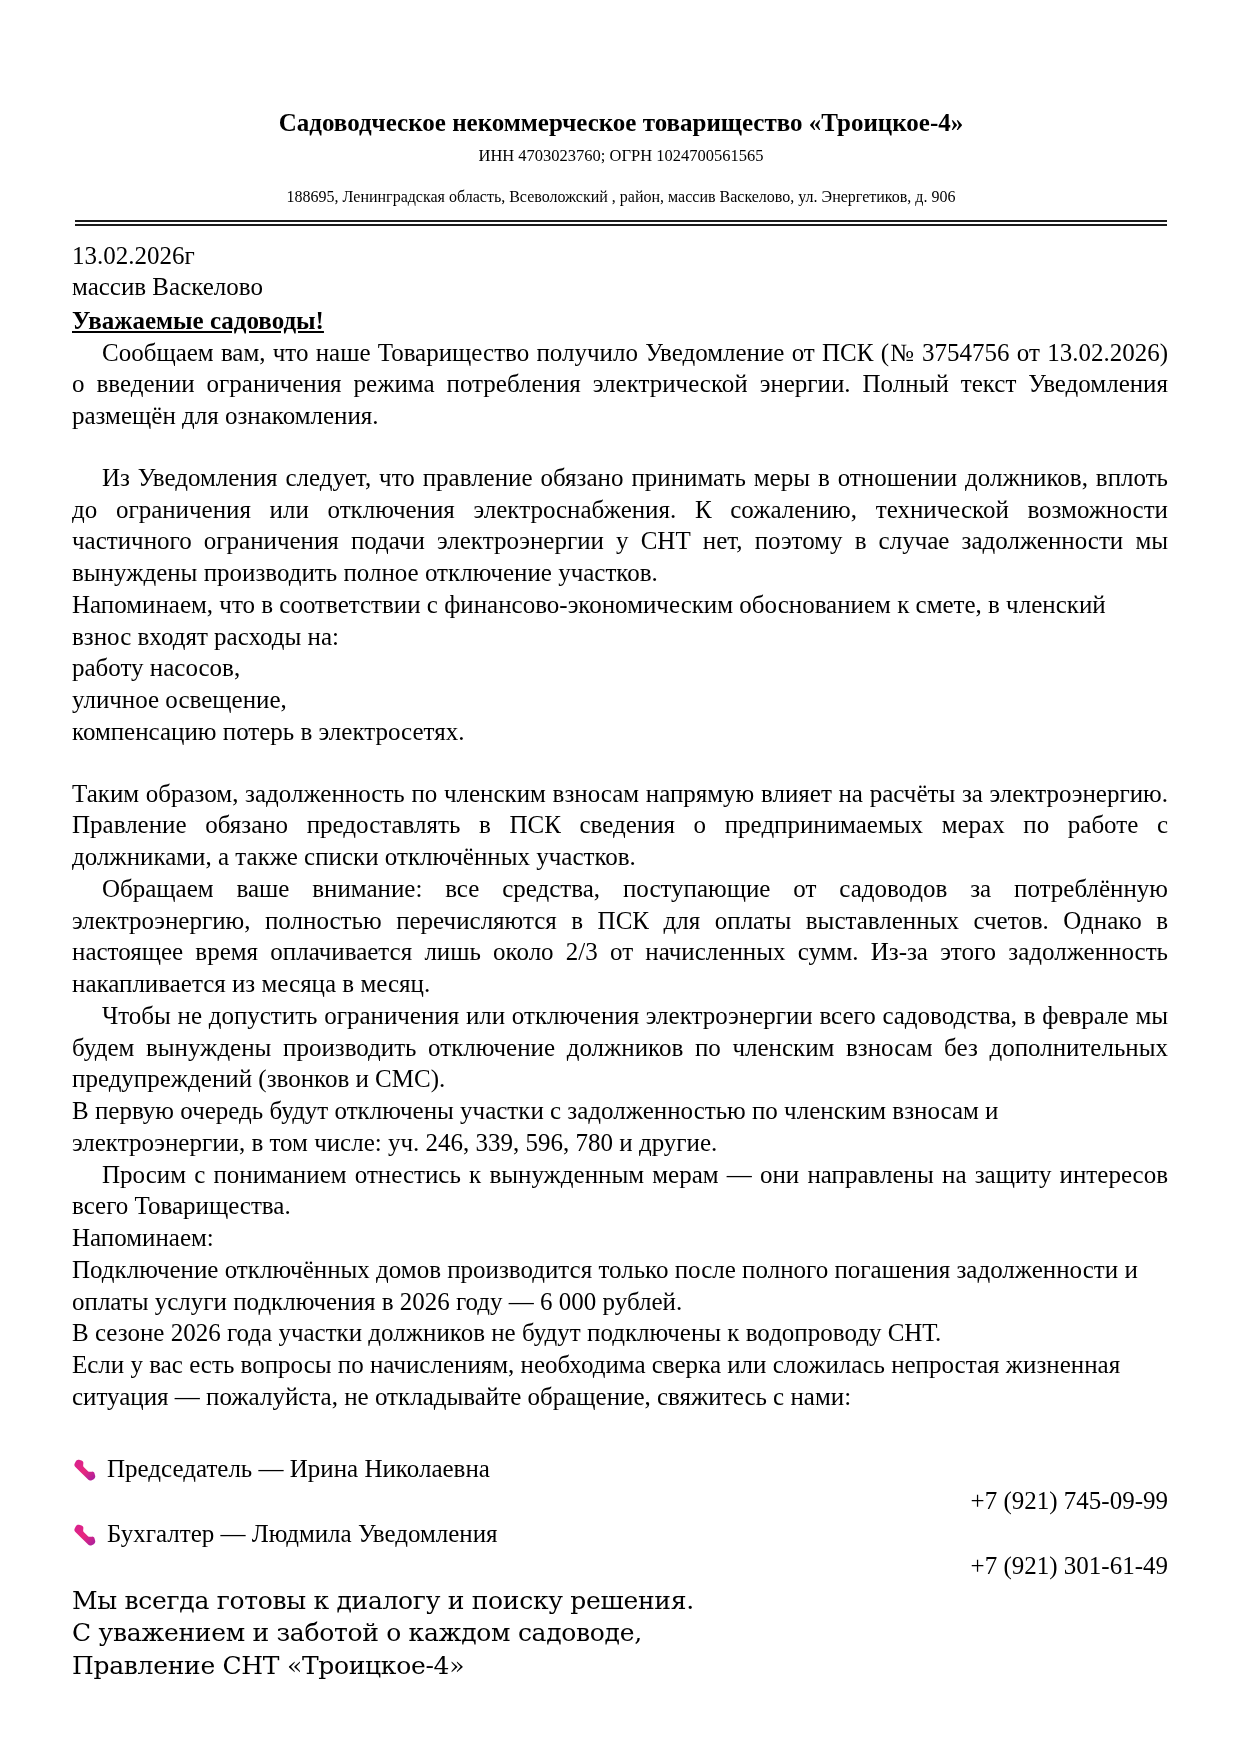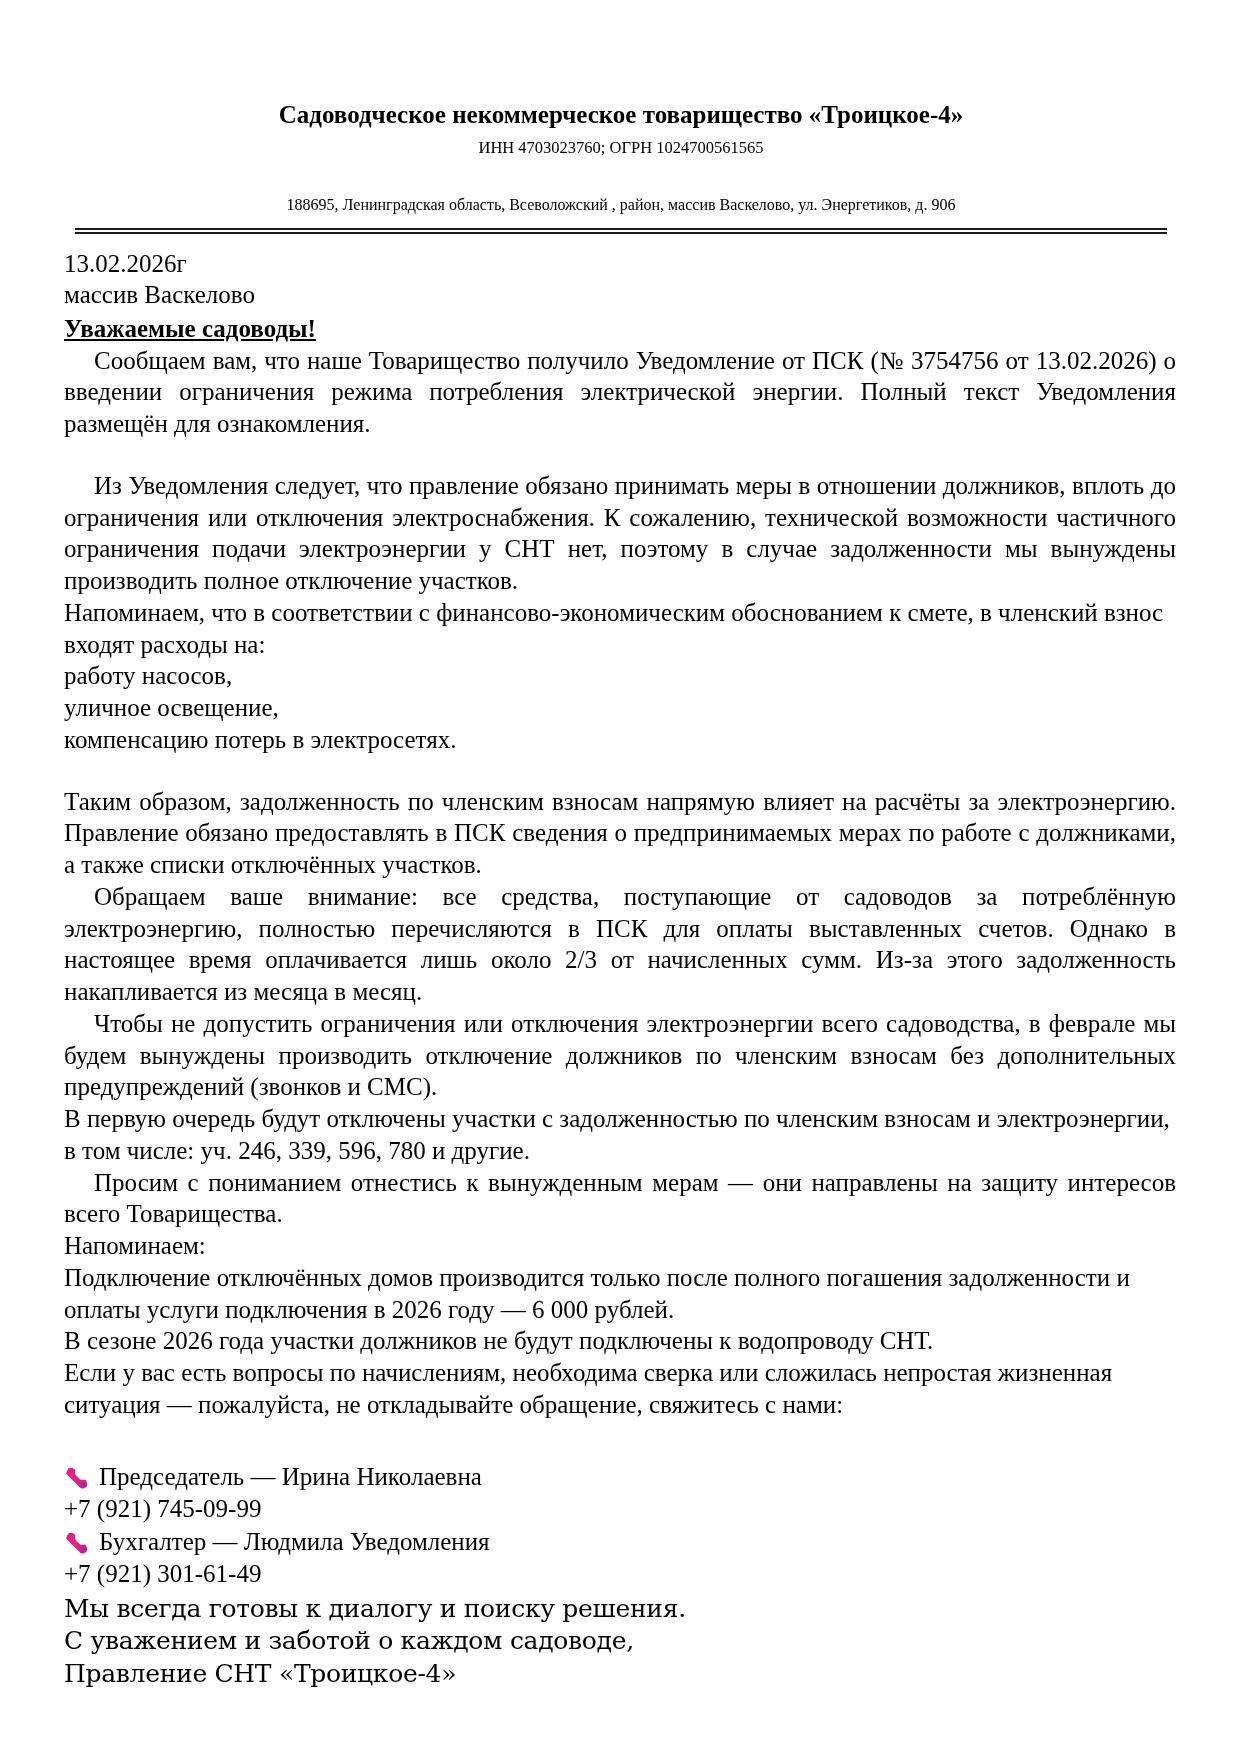--- a/index.html
+++ b/index.html
@@ -12,21 +12,21 @@
     height: 1756px;
     font-family: "Liberation Serif", "DejaVu Serif", serif;
     color: #000000;
     -webkit-font-smoothing: antialiased;
   }
   .page {
     position: relative;
     width: 1242px;
     height: 1700px;
     box-sizing: border-box;
-    padding: 4px;
+    padding: 12px;
     overflow: hidden;
   }
 
   
   .header {
     padding-top: 96px;
     text-align: center;
   }
   .org-title {
     font-size: 25px;
@@ -34,21 +34,21 @@
     letter-spacing: 0px;
     line-height: 1.2;
   }
   .org-ids {
     font-size: 16.5px;
     margin-top: 8px;
     line-height: 1.2;
   }
   .org-address {
     font-size: 16px;
-    margin-top: 37px;
+    margin-top: 21px;
     line-height: 1.2;
   }
 
   
   .rule-wrap {
     margin: 14px auto 0 auto;
     width: 1092px;
   }
   .rule-double {
     border-top: 2px solid #1a1a1a;
@@ -88,21 +88,21 @@
     margin: 0;
     text-align: justify;
     text-justify: inter-word;
   }
   p.para.indent { text-indent: 30px; }
   p.para.flush  { text-indent: 0; }
   p.para.noj    { text-align: left; }
   .gap-md { height: 30px; }
 
   
-  .contacts { margin-top: 40px; }
+  .contacts { margin-top: 40px; text-align: right; }
   .contact-line {
     display: flex;
     align-items: center;
     font-size: 25px;
     line-height: 1.3;
     margin: 0;
   }
   .contact-line .label { margin-left: 9px; }
   .phone-number {
     font-size: 25px;

